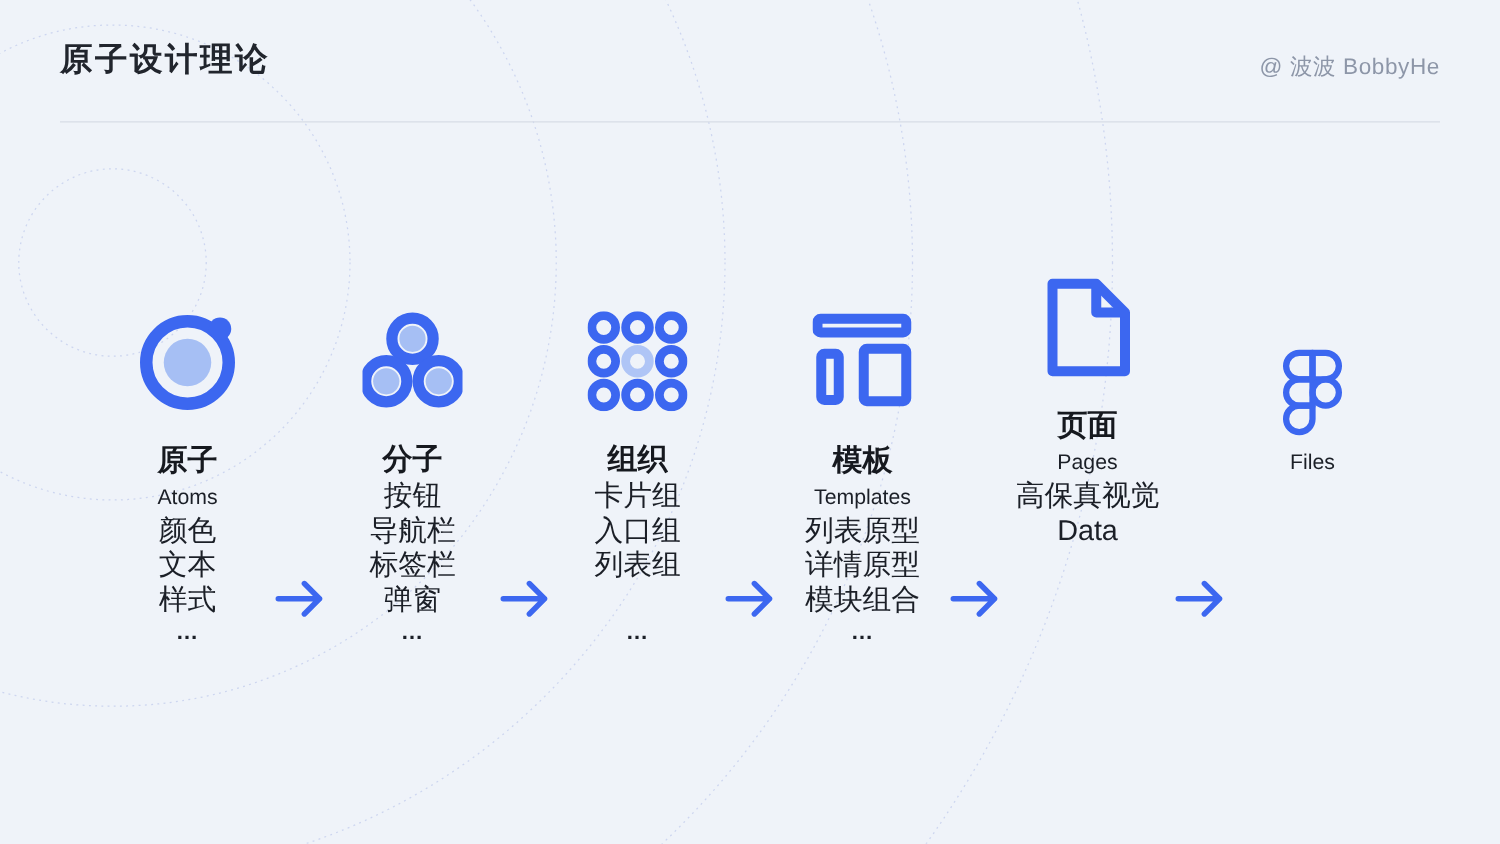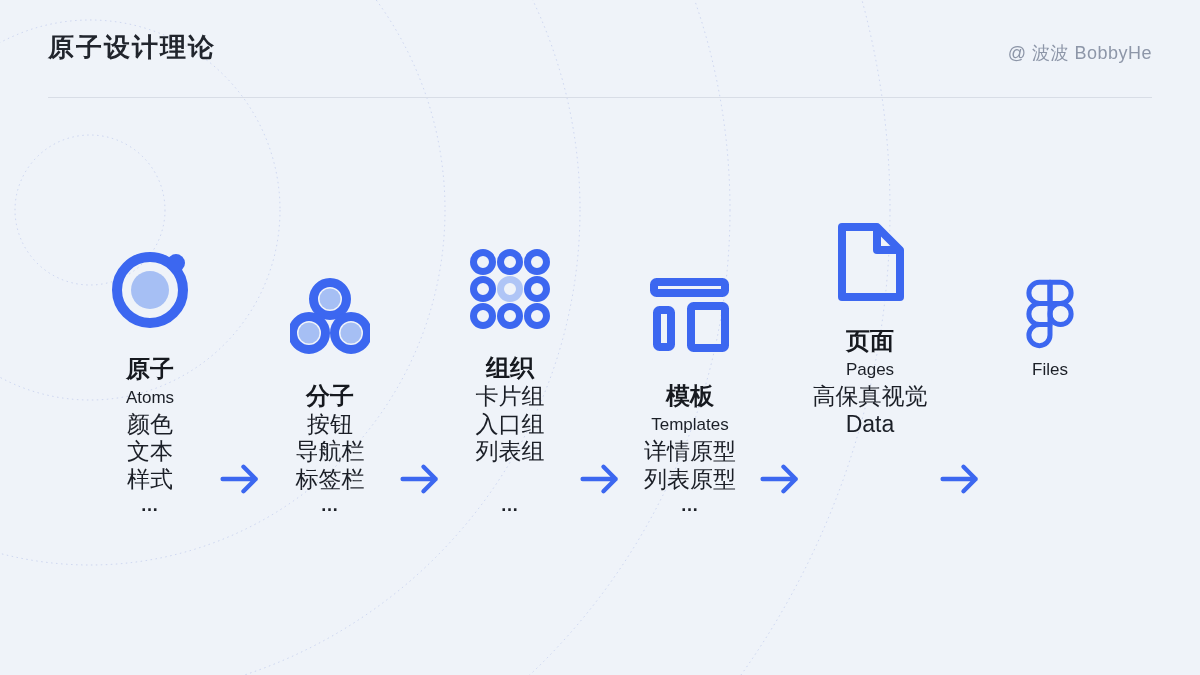--- a/index.html
+++ b/index.html
@@ -87,20 +87,21 @@
         <circle cx="19" cy="56" r="16.5" fill="#EFF3F9" stroke="#3C67F0" stroke-width="9"></circle>
         <circle cx="19" cy="56" r="10.5" fill="#A6BFF4"></circle>
         <circle cx="61" cy="56" r="16.5" fill="#EFF3F9" stroke="#3C67F0" stroke-width="9"></circle>
         <circle cx="61" cy="56" r="10.5" fill="#A6BFF4"></circle>
       </svg>
     </div>
     <div class="zh">分子</div>
     <div class="slot">按钮</div>
     <div class="slot">导航栏</div>
     <div class="slot">标签栏</div>
+    <div class="slot">弹窗</div>
     <div class="more">…</div>
   </div>
 
   <div class="arrow-gap">
     <svg width="46" height="34" viewBox="0 0 46 34">
       <path d="M3 17 H41 M27 3 L41 17 L27 31" fill="none" stroke="#3C67F0" stroke-width="5" stroke-linecap="round" stroke-linejoin="round"></path>
     </svg>
   </div>
 
   <div class="stage">
@@ -138,22 +139,23 @@
       <svg width="80" height="80" viewBox="0 0 80 80">
         <g fill="none" stroke="#3C67F0" stroke-width="8">
           <rect x="4" y="5" width="71" height="11" rx="2.5"></rect>
           <rect x="7" y="33" width="14" height="37" rx="2.5"></rect>
           <rect x="41" y="29" width="34" height="42" rx="2.5"></rect>
         </g>
       </svg>
     </div>
     <div class="zh">模板</div>
     <div class="en">Templates</div>
+    <div class="slot">列表原型</div>
     <div class="slot">详情原型</div>
-    <div class="slot">列表原型</div>
+    <div class="slot">模块组合</div>
     <div class="more">…</div>
   </div>
 
   <div class="arrow-gap">
     <svg width="46" height="34" viewBox="0 0 46 34">
       <path d="M3 17 H41 M27 3 L41 17 L27 31" fill="none" stroke="#3C67F0" stroke-width="5" stroke-linecap="round" stroke-linejoin="round"></path>
     </svg>
   </div>
 
   <div class="stage">

